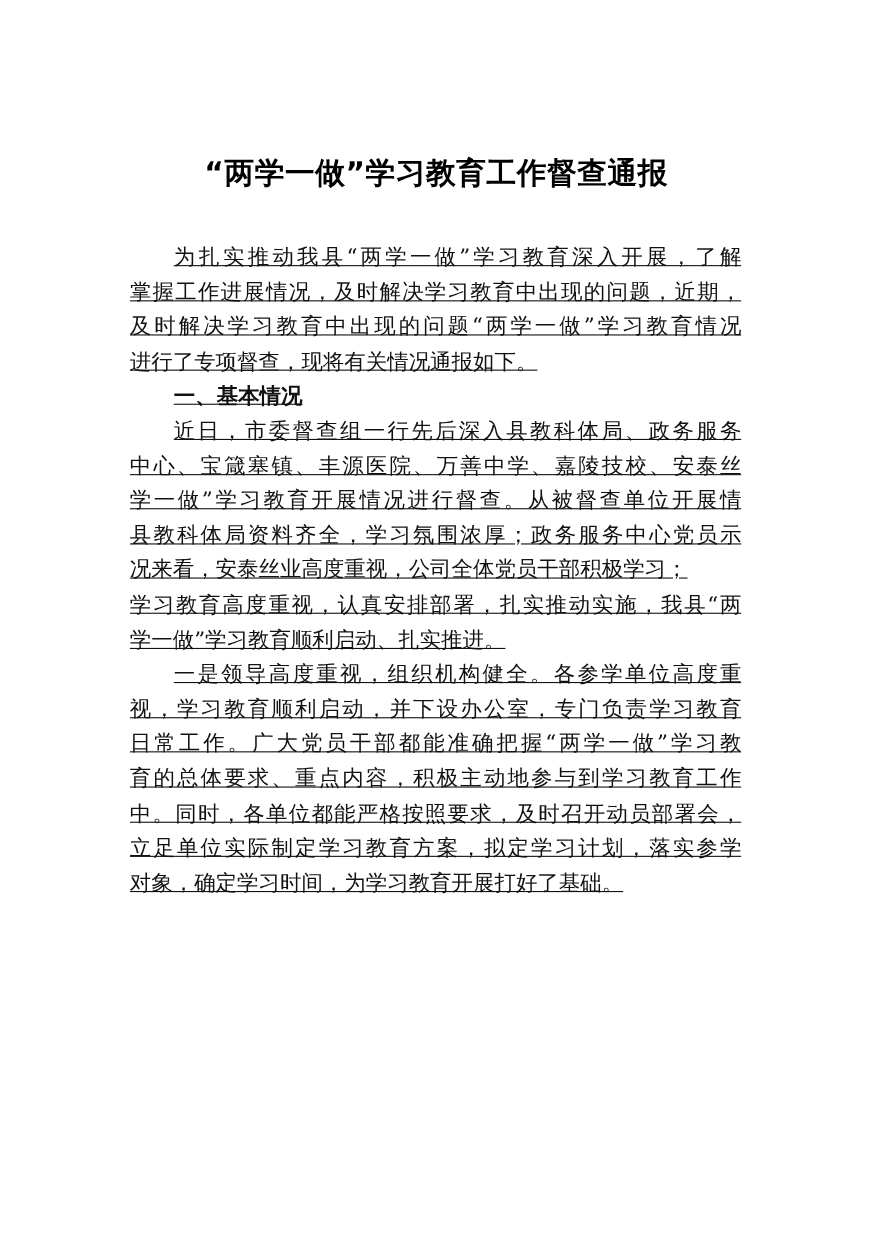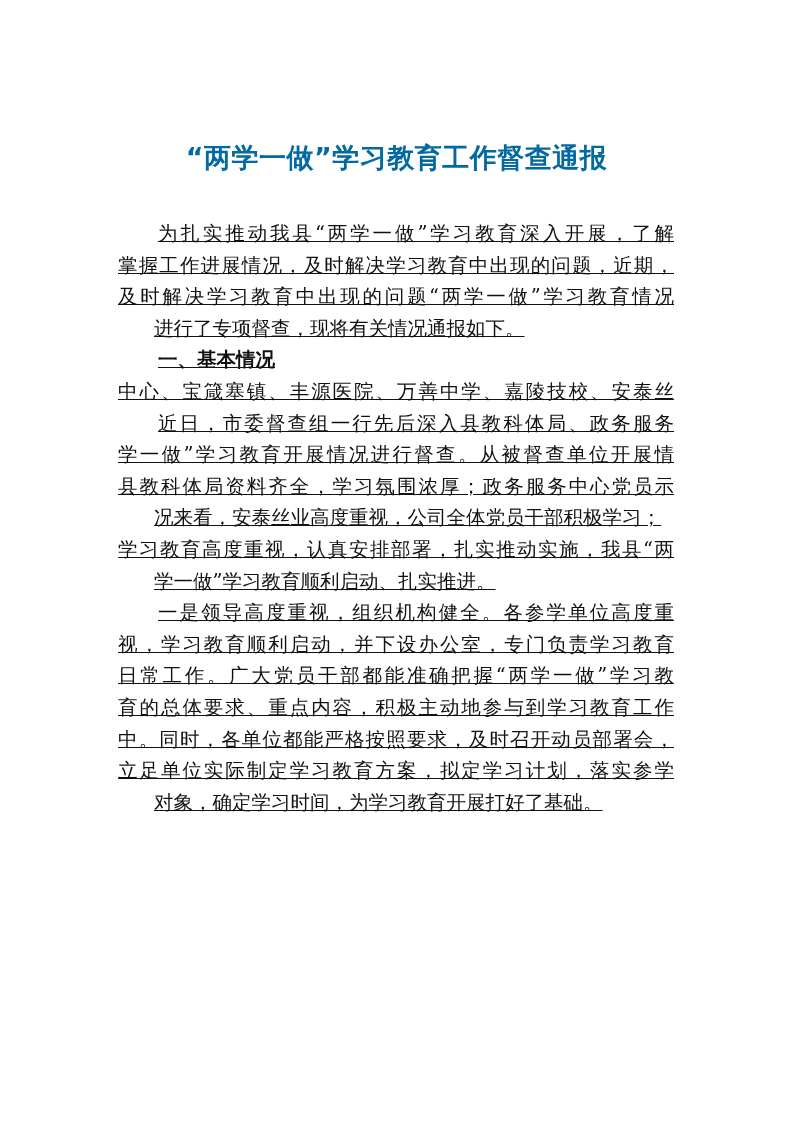--- a/index.html
+++ b/index.html
@@ -27,41 +27,40 @@
       position: absolute;
       left: 0;
       top: 138px;
       width: 793px;
       text-align: center;
       font-family: "DejaVu Sans", "Liberation Sans", sans-serif;
       font-weight: bold;
       font-size: 27px;
       line-height: 40px;
       letter-spacing: 0.5px;
-      color: #0369a1;
+      color: #000000;
     }
     .body-text {
       position: absolute;
       left: 118px;
       top: 218px;
       width: 556px;
       text-decoration: underline;
     }
     .line {
       height: 31.6px;
       line-height: 31.6px;
       font-size: 19.5px;
       white-space: nowrap;
       text-align: justify;
       text-align-last: justify;
       overflow: hidden;
     }
     .line.last {
       text-align-last: left;
-      margin-left: 36px;
     }
     .line.indent {
       padding-left: 40px;
     }
     .heading {
       font-family: "DejaVu Sans", "Liberation Sans", sans-serif;
       font-weight: bold;
       text-align-last: left;
     }
   </style>
@@ -79,22 +78,22 @@
       <div class="line">掌握工作进展情况，及时解决学习教育中出现的问题，近期，</div>
       <div class="line">及时解决学习教育中出现的问题“两学一做”学习教育情况</div>
       <div class="line last">进行了专项督查，现将有关情况通报如下。</div>
     </div>
 
     <div class="paragraph">
       <div class="line indent heading">一、基本情况</div>
     </div>
 
     <div class="paragraph">
+      <div class="line indent">近日，市委督查组一行先后深入县教科体局、政务服务</div>
       <div class="line">中心、宝箴塞镇、丰源医院、万善中学、嘉陵技校、安泰丝</div>
-      <div class="line indent">近日，市委督查组一行先后深入县教科体局、政务服务</div>
       <div class="line">学一做”学习教育开展情况进行督查。从被督查单位开展情</div>
       <div class="line">县教科体局资料齐全，学习氛围浓厚；政务服务中心党员示</div>
       <div class="line last">况来看，安泰丝业高度重视，公司全体党员干部积极学习；</div>
       <div class="line">学习教育高度重视，认真安排部署，扎实推动实施，我县“两</div>
       <div class="line last">学一做”学习教育顺利启动、扎实推进。</div>
     </div>
 
     <div class="paragraph">
       <div class="line indent">一是领导高度重视，组织机构健全。各参学单位高度重</div>
       <div class="line">视，学习教育顺利启动，并下设办公室，专门负责学习教育</div>

